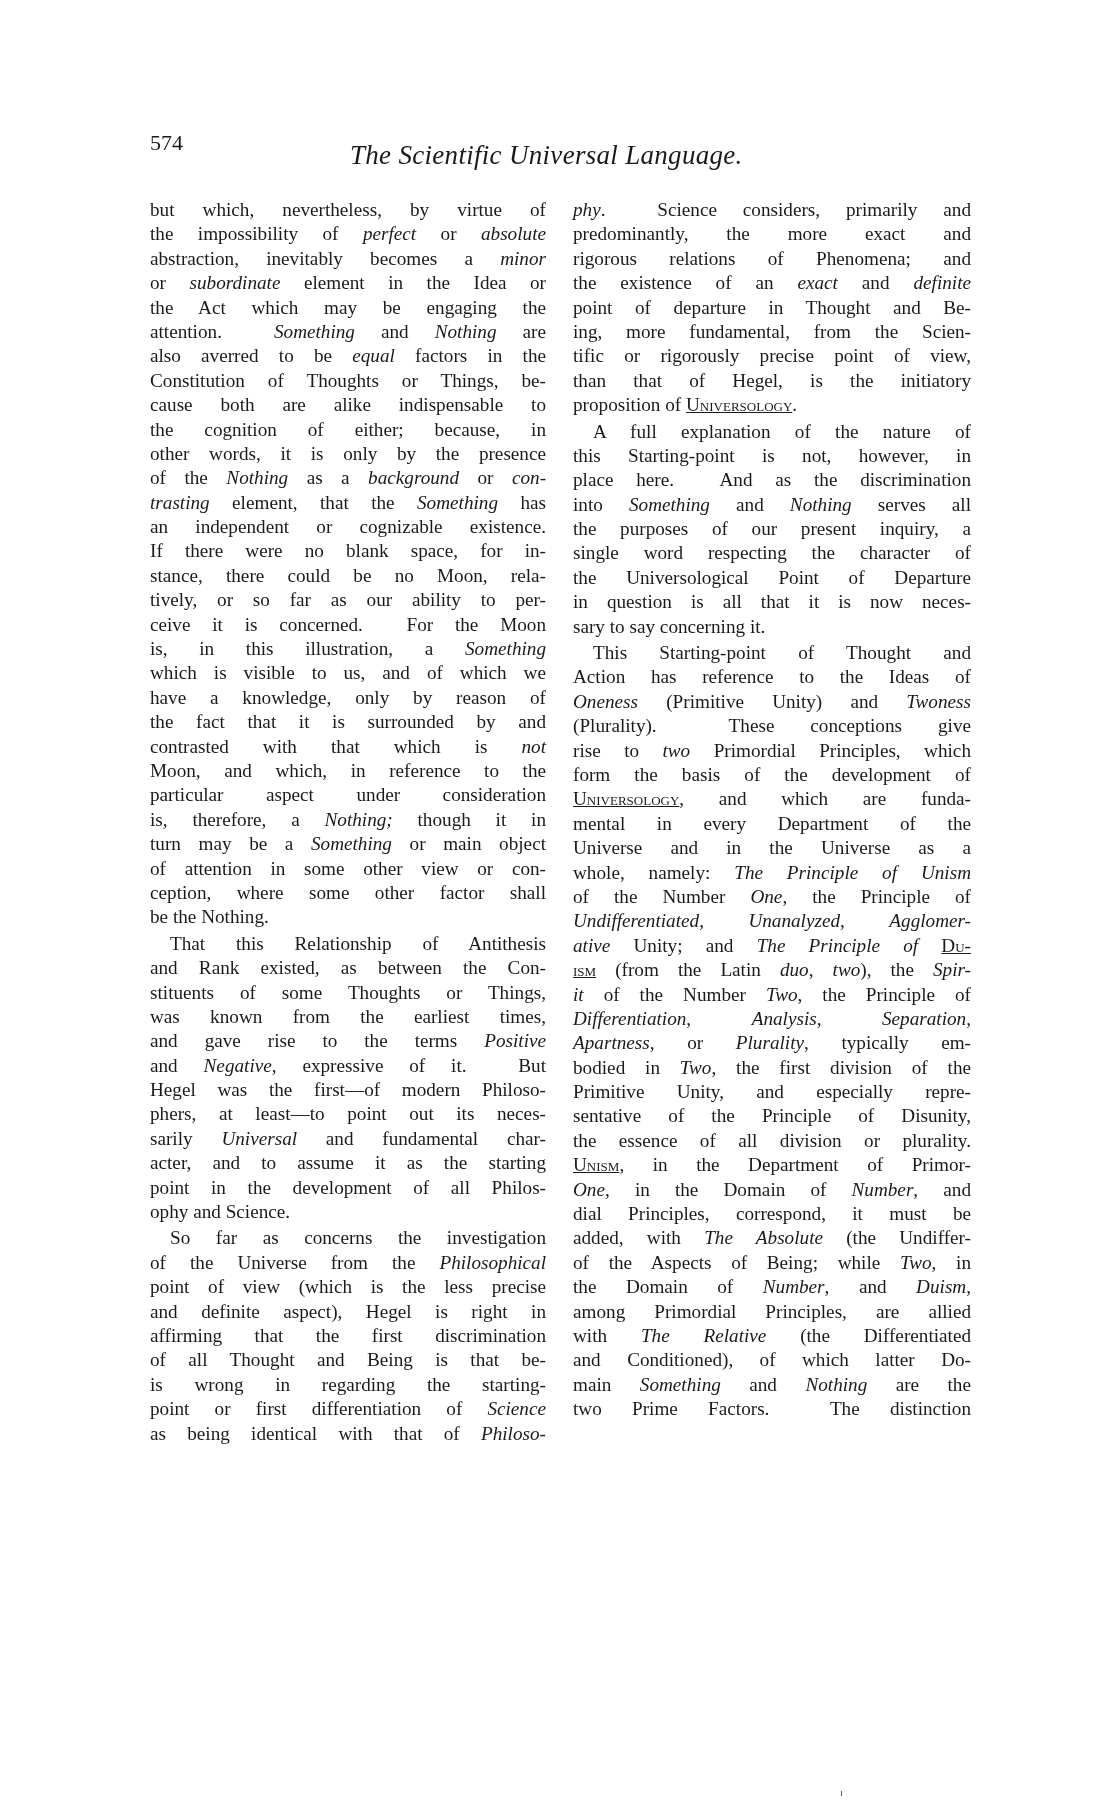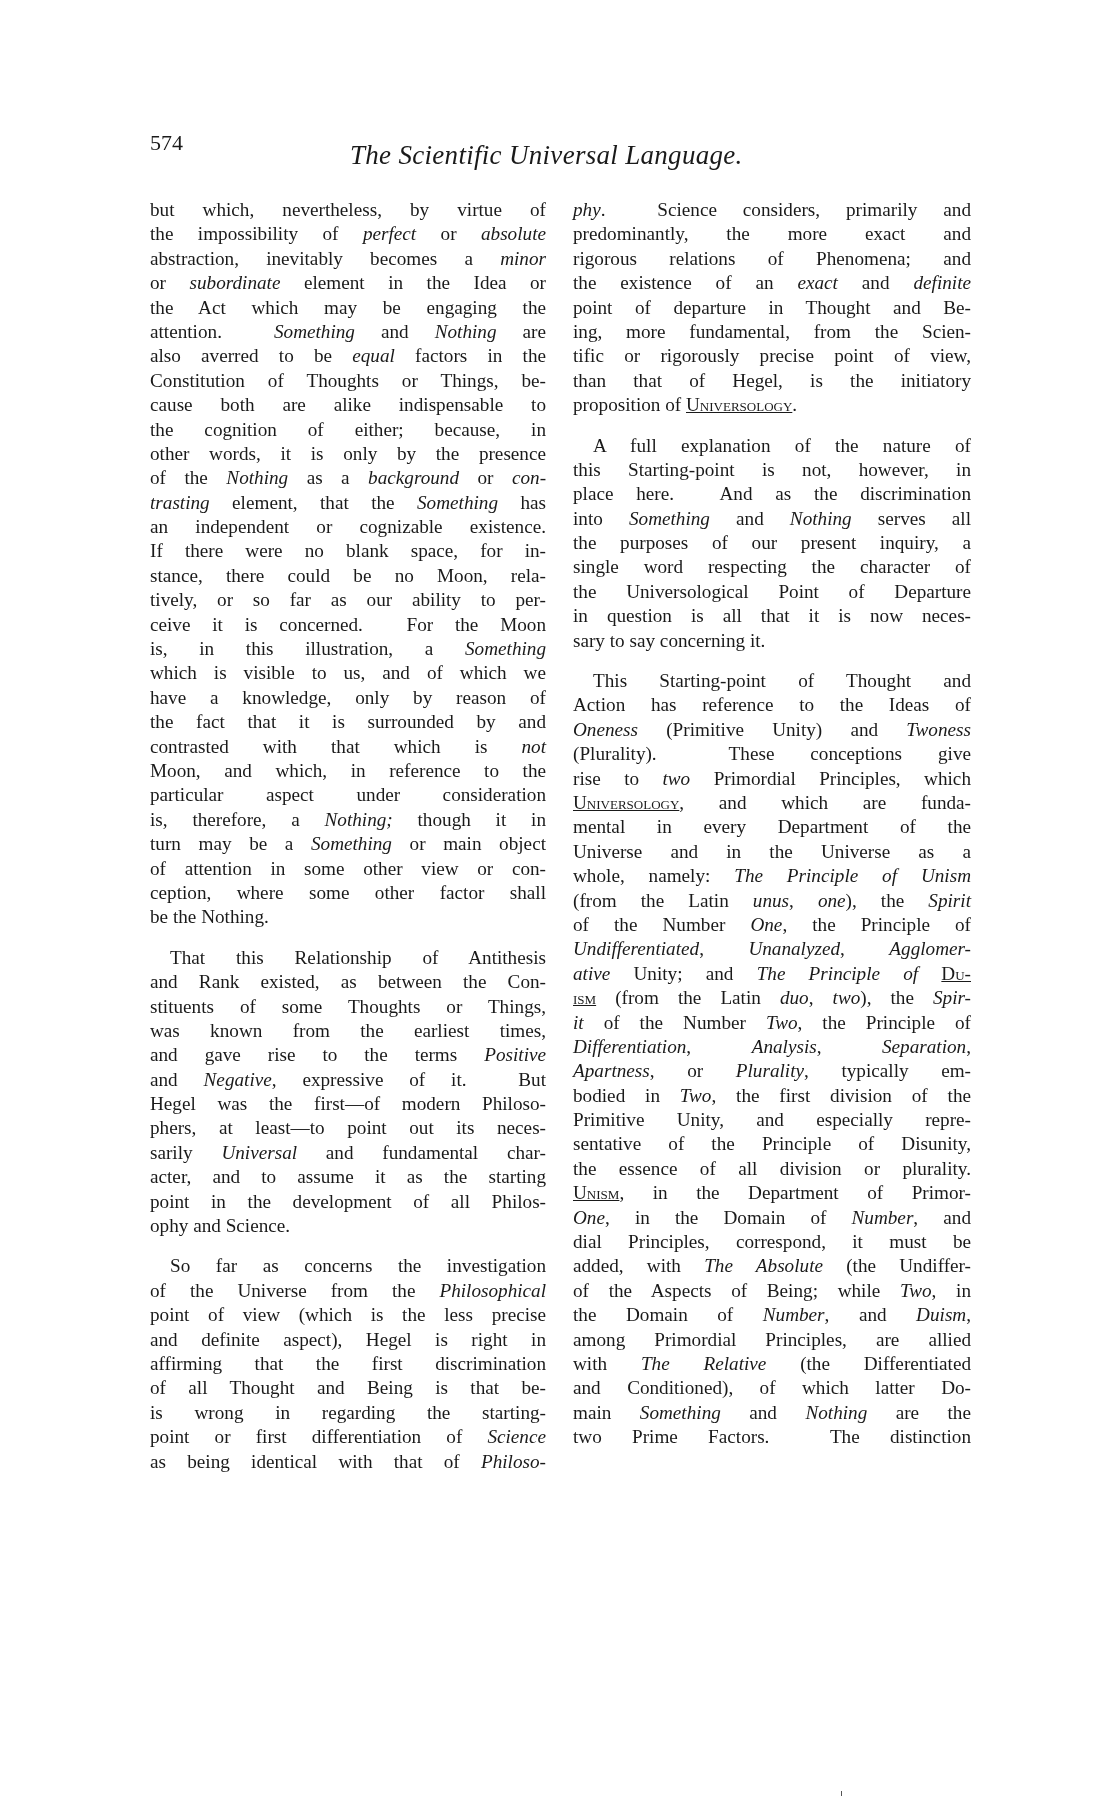--- a/index.html
+++ b/index.html
@@ -11,21 +11,21 @@
   .running-title { position: absolute; left: 200px; top: 12px; font-size: 27px; font-style: italic;
                    font-family: "Liberation Serif", serif; letter-spacing: 0.3px; }
   .column { position: absolute; top: 198px; width: 396px; }
   .col-left { left: 150px; }
   .col-right { left: 573px; width: 398px; }
   .line { display: block; height: 24.4px; line-height: 24.4px; font-size: 19.2px;
           font-family: "Liberation Serif", serif; white-space: nowrap;
           text-align: justify; text-align-last: justify; }
   .line.last { text-align-last: left; }
   .line.indent { padding-left: 20px; }
-  .line.gap { margin-top: 16px; }
+  .line.gap { margin-top: 2px; }
   .line i, .line em { font-style: italic; }
   .sc { font-variant: small-caps; text-decoration: underline; }
   .mark { position: absolute; left: 841px; top: 1791px; width: 1px; height: 5px; background: #555; }
 </style>
 </head>
 <body>
 
 <div class="page">
   <div class="header">
     <span class="page-number">574</span>
@@ -102,25 +102,25 @@
       <span class="line">the purposes of our present inquiry, a</span>
       <span class="line">single word respecting the character of</span>
       <span class="line">the Universological Point of Departure</span>
       <span class="line">in question is all that it is now neces-</span>
       <span class="line last">sary to say concerning it.</span>
       <span class="line indent gap">This Starting-point of Thought and</span>
       <span class="line">Action has reference to the Ideas of</span>
       <span class="line"><i>Oneness</i> (Primitive Unity) and <i>Twoness</i></span>
       <span class="line">(Plurality). &nbsp;These conceptions give</span>
       <span class="line">rise to <i>two</i> Primordial Principles, which</span>
+      <span class="line">form the basis of the development of</span>
       <span class="line"><span class="sc">Universology</span>, and which are funda-</span>
       <span class="line">mental in every Department of the</span>
       <span class="line">Universe and in the Universe as a</span>
       <span class="line">whole, namely: <i>The Principle of Unism</i></span>
-      <span class="line">(from the Latin <i>unus</i>, <i>one</i>), the <i>Spirit</i></span>
       <span class="line">of the Number <i>One</i>, the Principle of</span>
       <span class="line"><i>Undifferentiated</i>, <i>Unanalyzed</i>, <i>Agglomer-</i></span>
       <span class="line"><i>ative</i> Unity; and <i>The Principle of</i> <span class="sc">Du-</span></span>
       <span class="line"><span class="sc">ism</span> (from the Latin <i>duo</i>, <i>two</i>), the <i>Spir-</i></span>
       <span class="line"><i>it</i> of the Number <i>Two</i>, the Principle of</span>
       <span class="line"><i>Differentiation</i>, <i>Analysis</i>, <i>Separation</i>,</span>
       <span class="line"><i>Apartness</i>, or <i>Plurality</i>, typically em-</span>
       <span class="line">bodied in <i>Two</i>, the first division of the</span>
       <span class="line">Primitive Unity, and especially repre-</span>
       <span class="line">sentative of the Principle of Disunity,</span>

